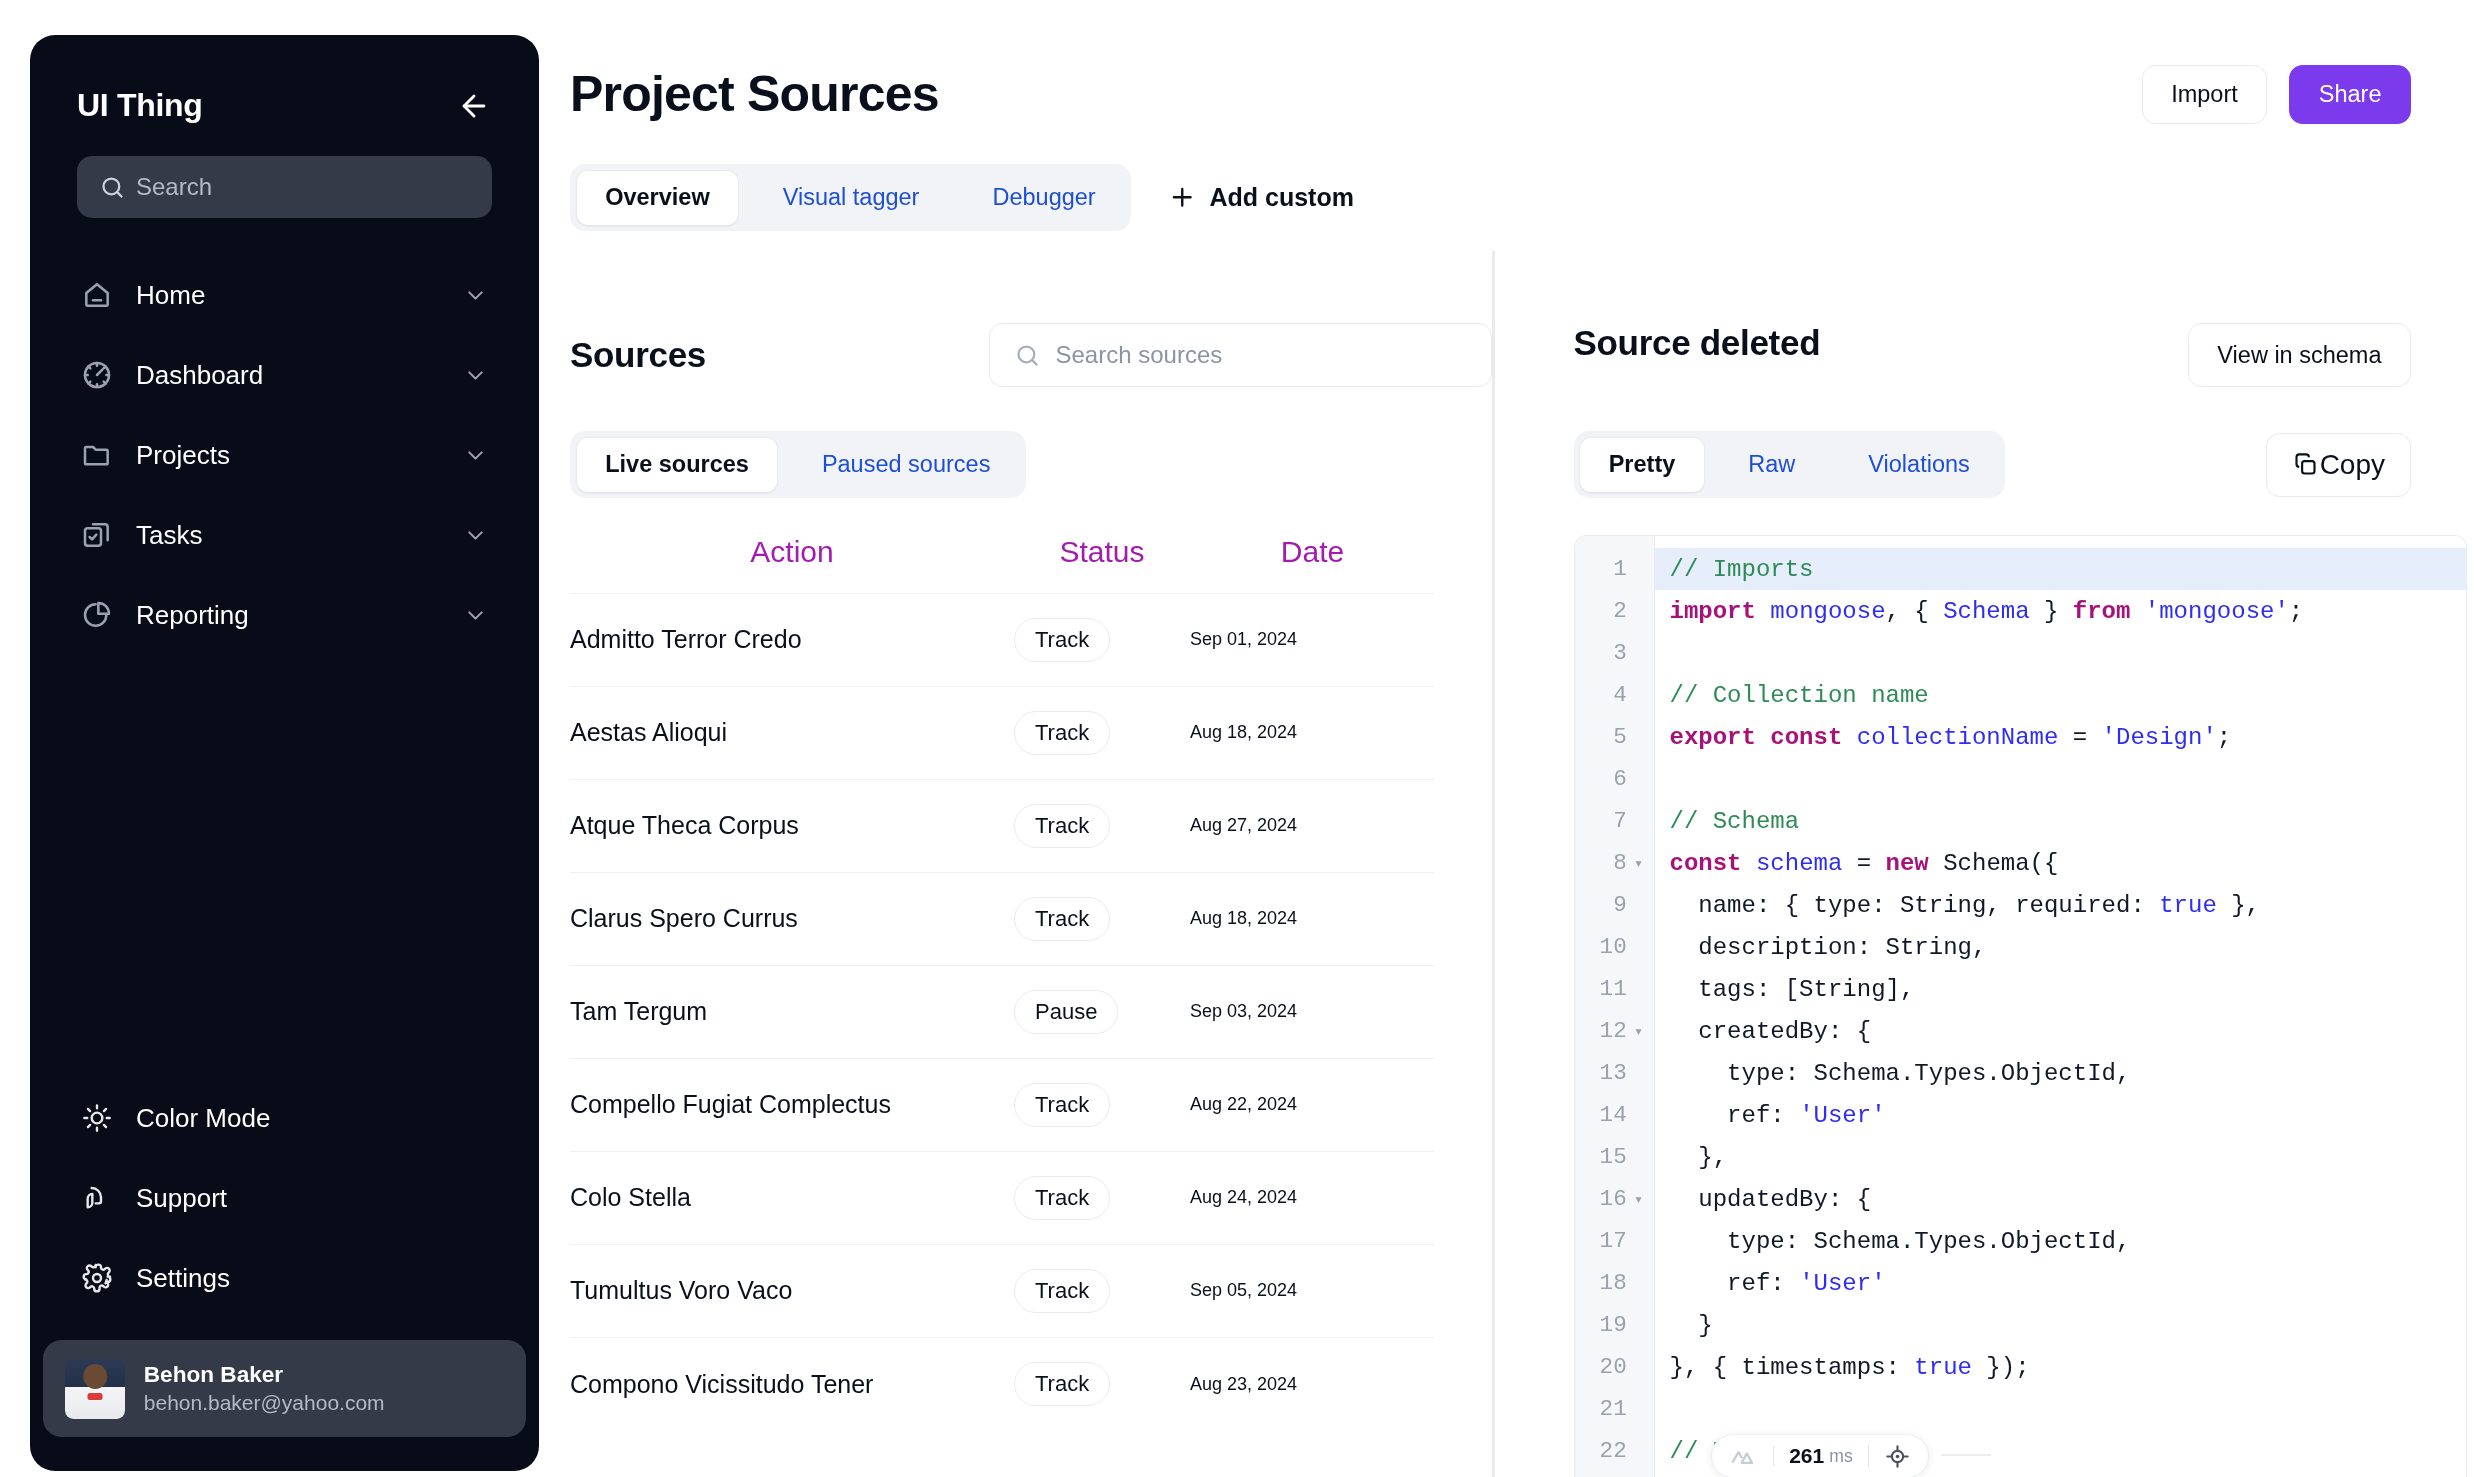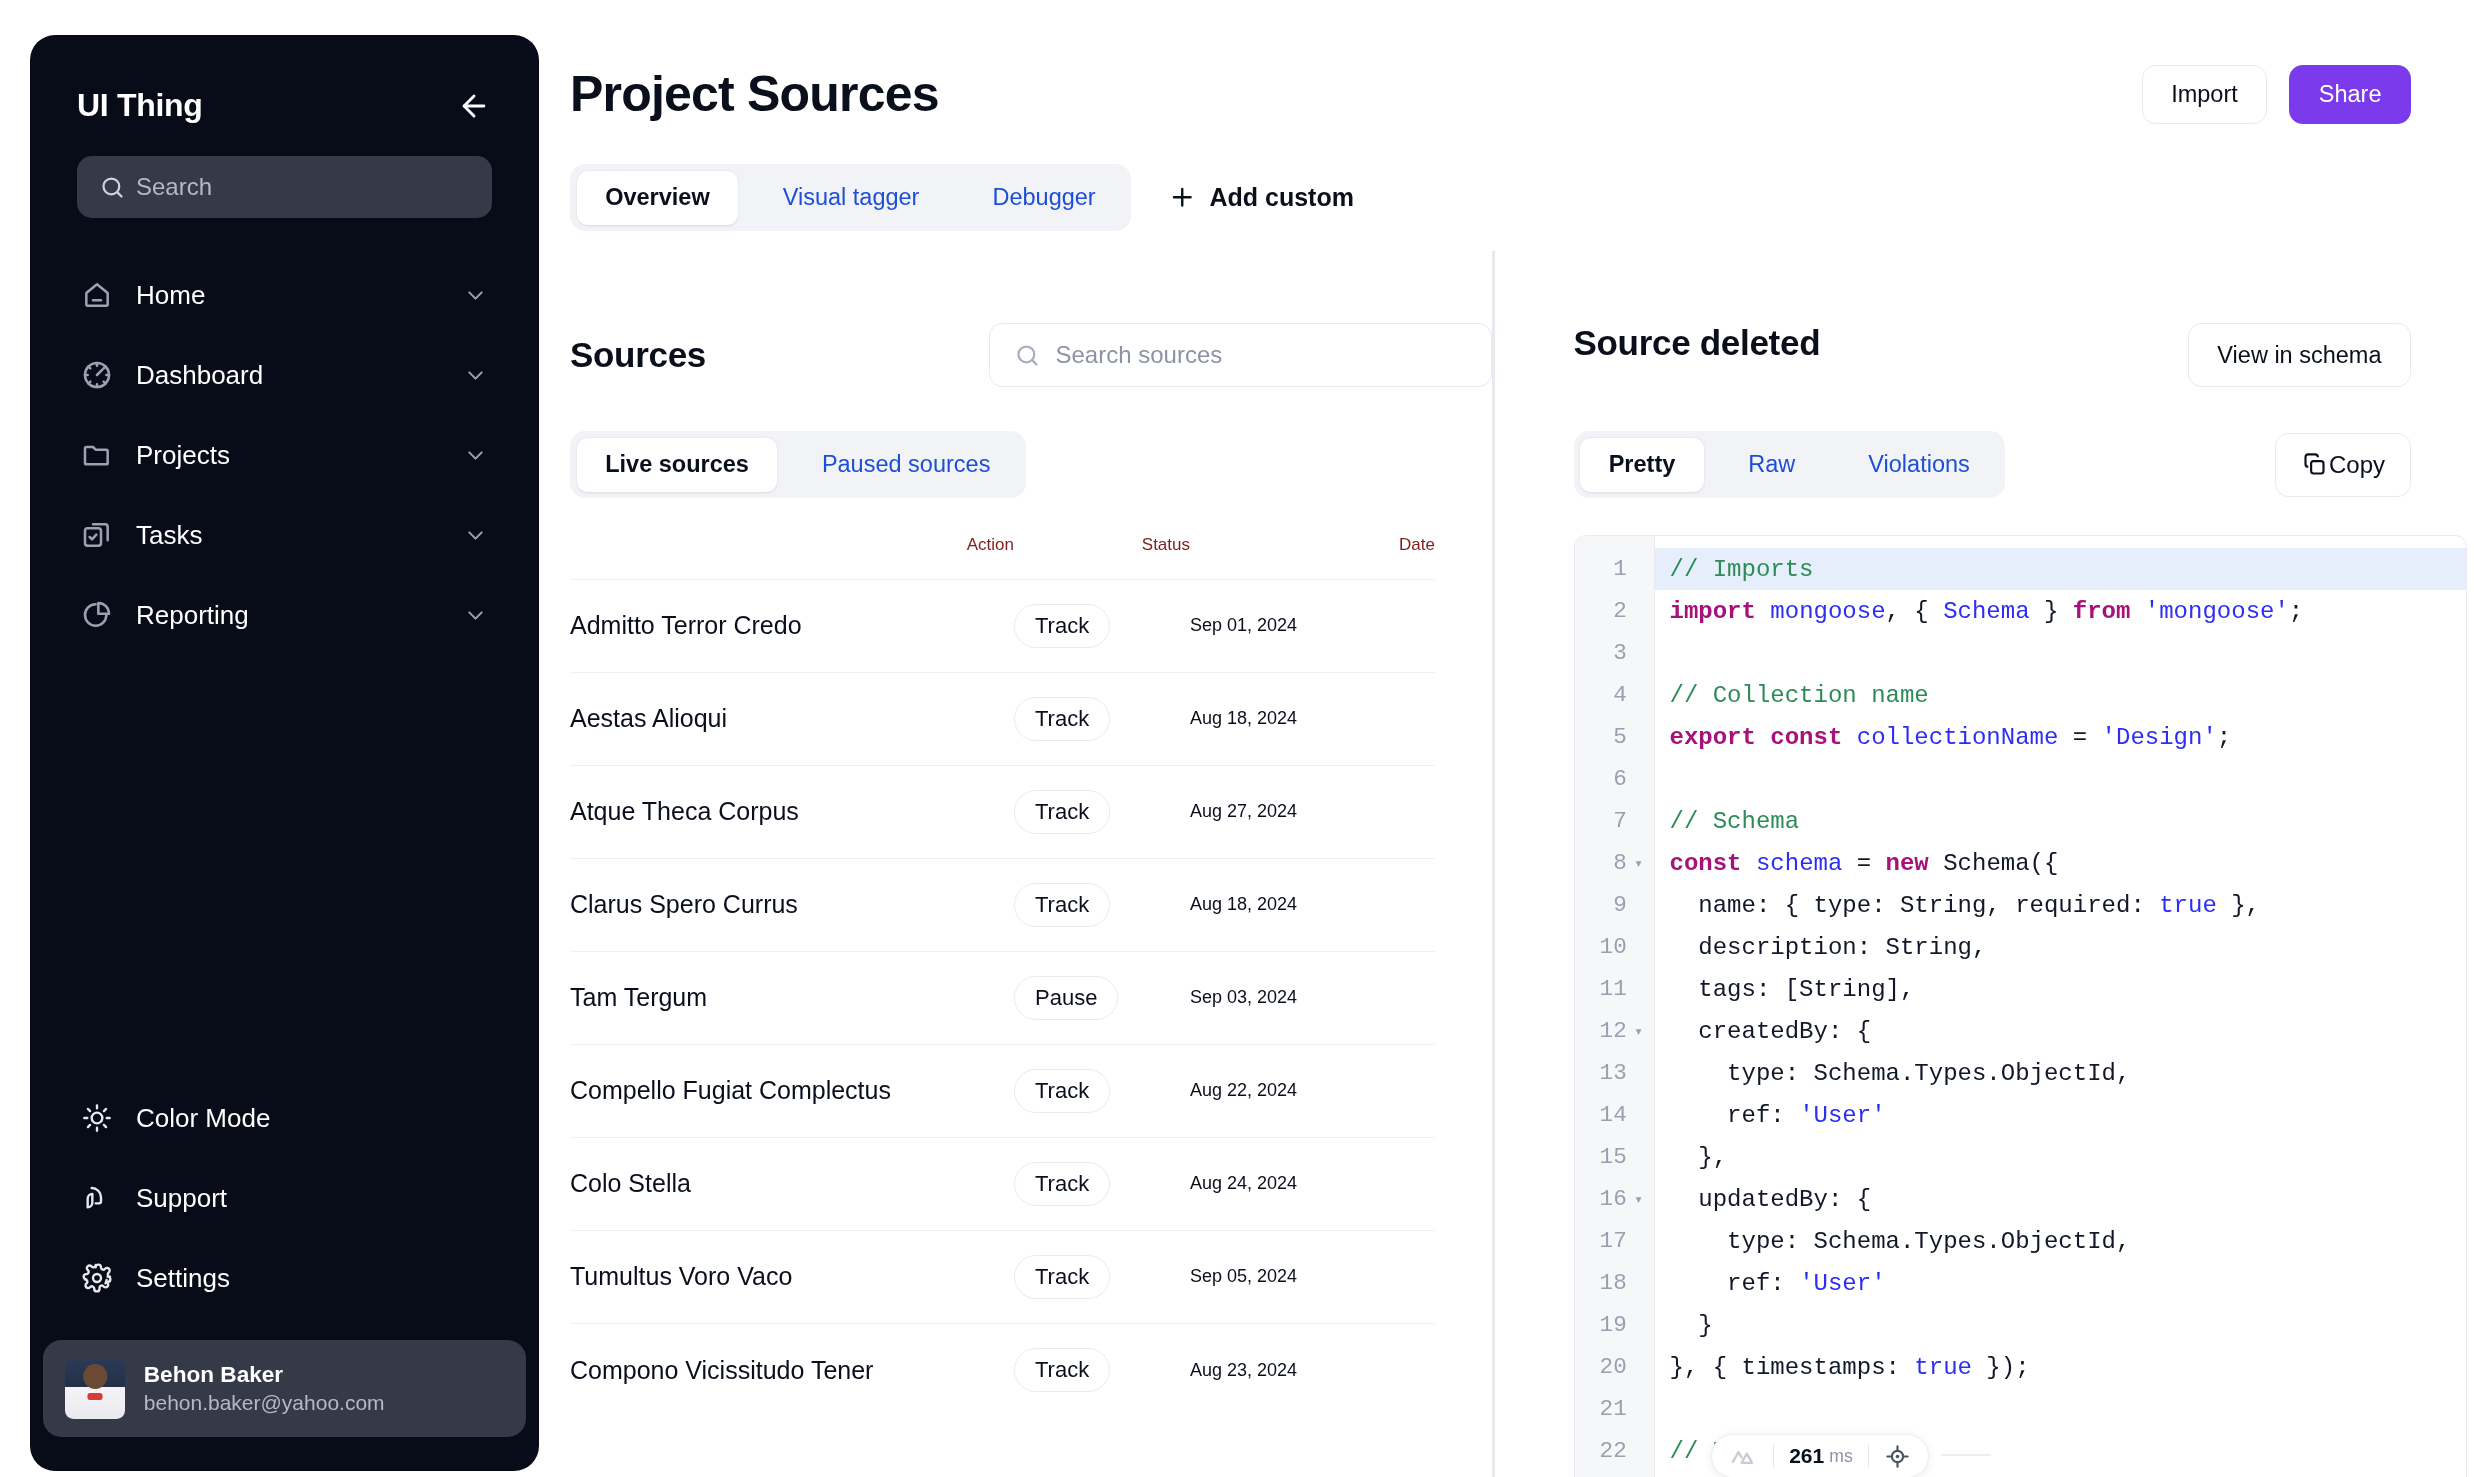--- a/index.html
+++ b/index.html
@@ -109,42 +109,42 @@
   .src-search {
     width: 503px; height: 64px; border:1.7px solid #e7e9ef; border-radius: 13.4px;
     display:flex; align-items:center; gap: 15px; padding: 0 23.5px; background:#fff;
   }
   .src-search-ph { color:#8b93a5; font-size: 24px; }
 
   .list-tabs { margin-top: 44px; }
 
   table.src { width: 865px; border-collapse: collapse; margin-top: 37px; }
   table.src th {
-    text-align:right; font-size: 17px; font-weight: 500; color:#7f1d1d;
+    text-align:center; font-size: 30px; font-weight: 500; color:#a21caf;
     padding: 0 0 23.5px 0;
   }
   table.src td { padding: 0; border-top: 1.7px solid #eef0f4; height: 93px; vertical-align: middle; }
   .c-action { font-size: 25px; color:#0a0f1c; }
   .c-date { font-size: 18px; color:#0a0f1c; }
   .pill {
     display:inline-flex; align-items:center; justify-content:center;
     height: 44px; min-width: 87px; padding: 0 20px;
     border: 1.7px solid #e9ebf0; border-radius: 837px;
     font-size: 22px; color:#0a0f1c; background:#fff; cursor:pointer;
   }
   col.w-action { width: 444px; }
   col.w-status { width: 176px; }
   col.w-date { width: 245px; }
 
   
   .rp-head { display:flex; align-items:flex-start; justify-content:space-between; padding: 72px 64px 0 79px; }
   .rp-title { font-size: 35px; font-weight:700; color:#0a0f1c; letter-spacing:-0.3px; }
   .rp-tabs-row { display:flex; align-items:center; justify-content:space-between; padding: 44px 64px 0 79px; }
   .copy-btn { display:flex; align-items:center; gap:1px; height:64px; padding: 0 25px;
-    border:1.7px solid #e7e9ef; border-radius: 13.4px; background:#fff; cursor:pointer; font-size:24px; color:#0a0f1c; }
+    border:1.7px solid #e7e9ef; border-radius: 13.4px; background:#fff; cursor:pointer; font-size:28px; color:#0a0f1c; }
 
   
   .code-wrap {
     margin: 37px 8.4px 0 79px;
     border: 1.7px solid #e9ebf0; border-top-left-radius: 11.7px; border-top-right-radius: 11.7px;
     background:#ffffff; overflow:hidden; height: 950px;
     display:flex;
   }
   .gutter {
     background:#f6f7f9; border-right: 1.7px solid #e9ebf0;

